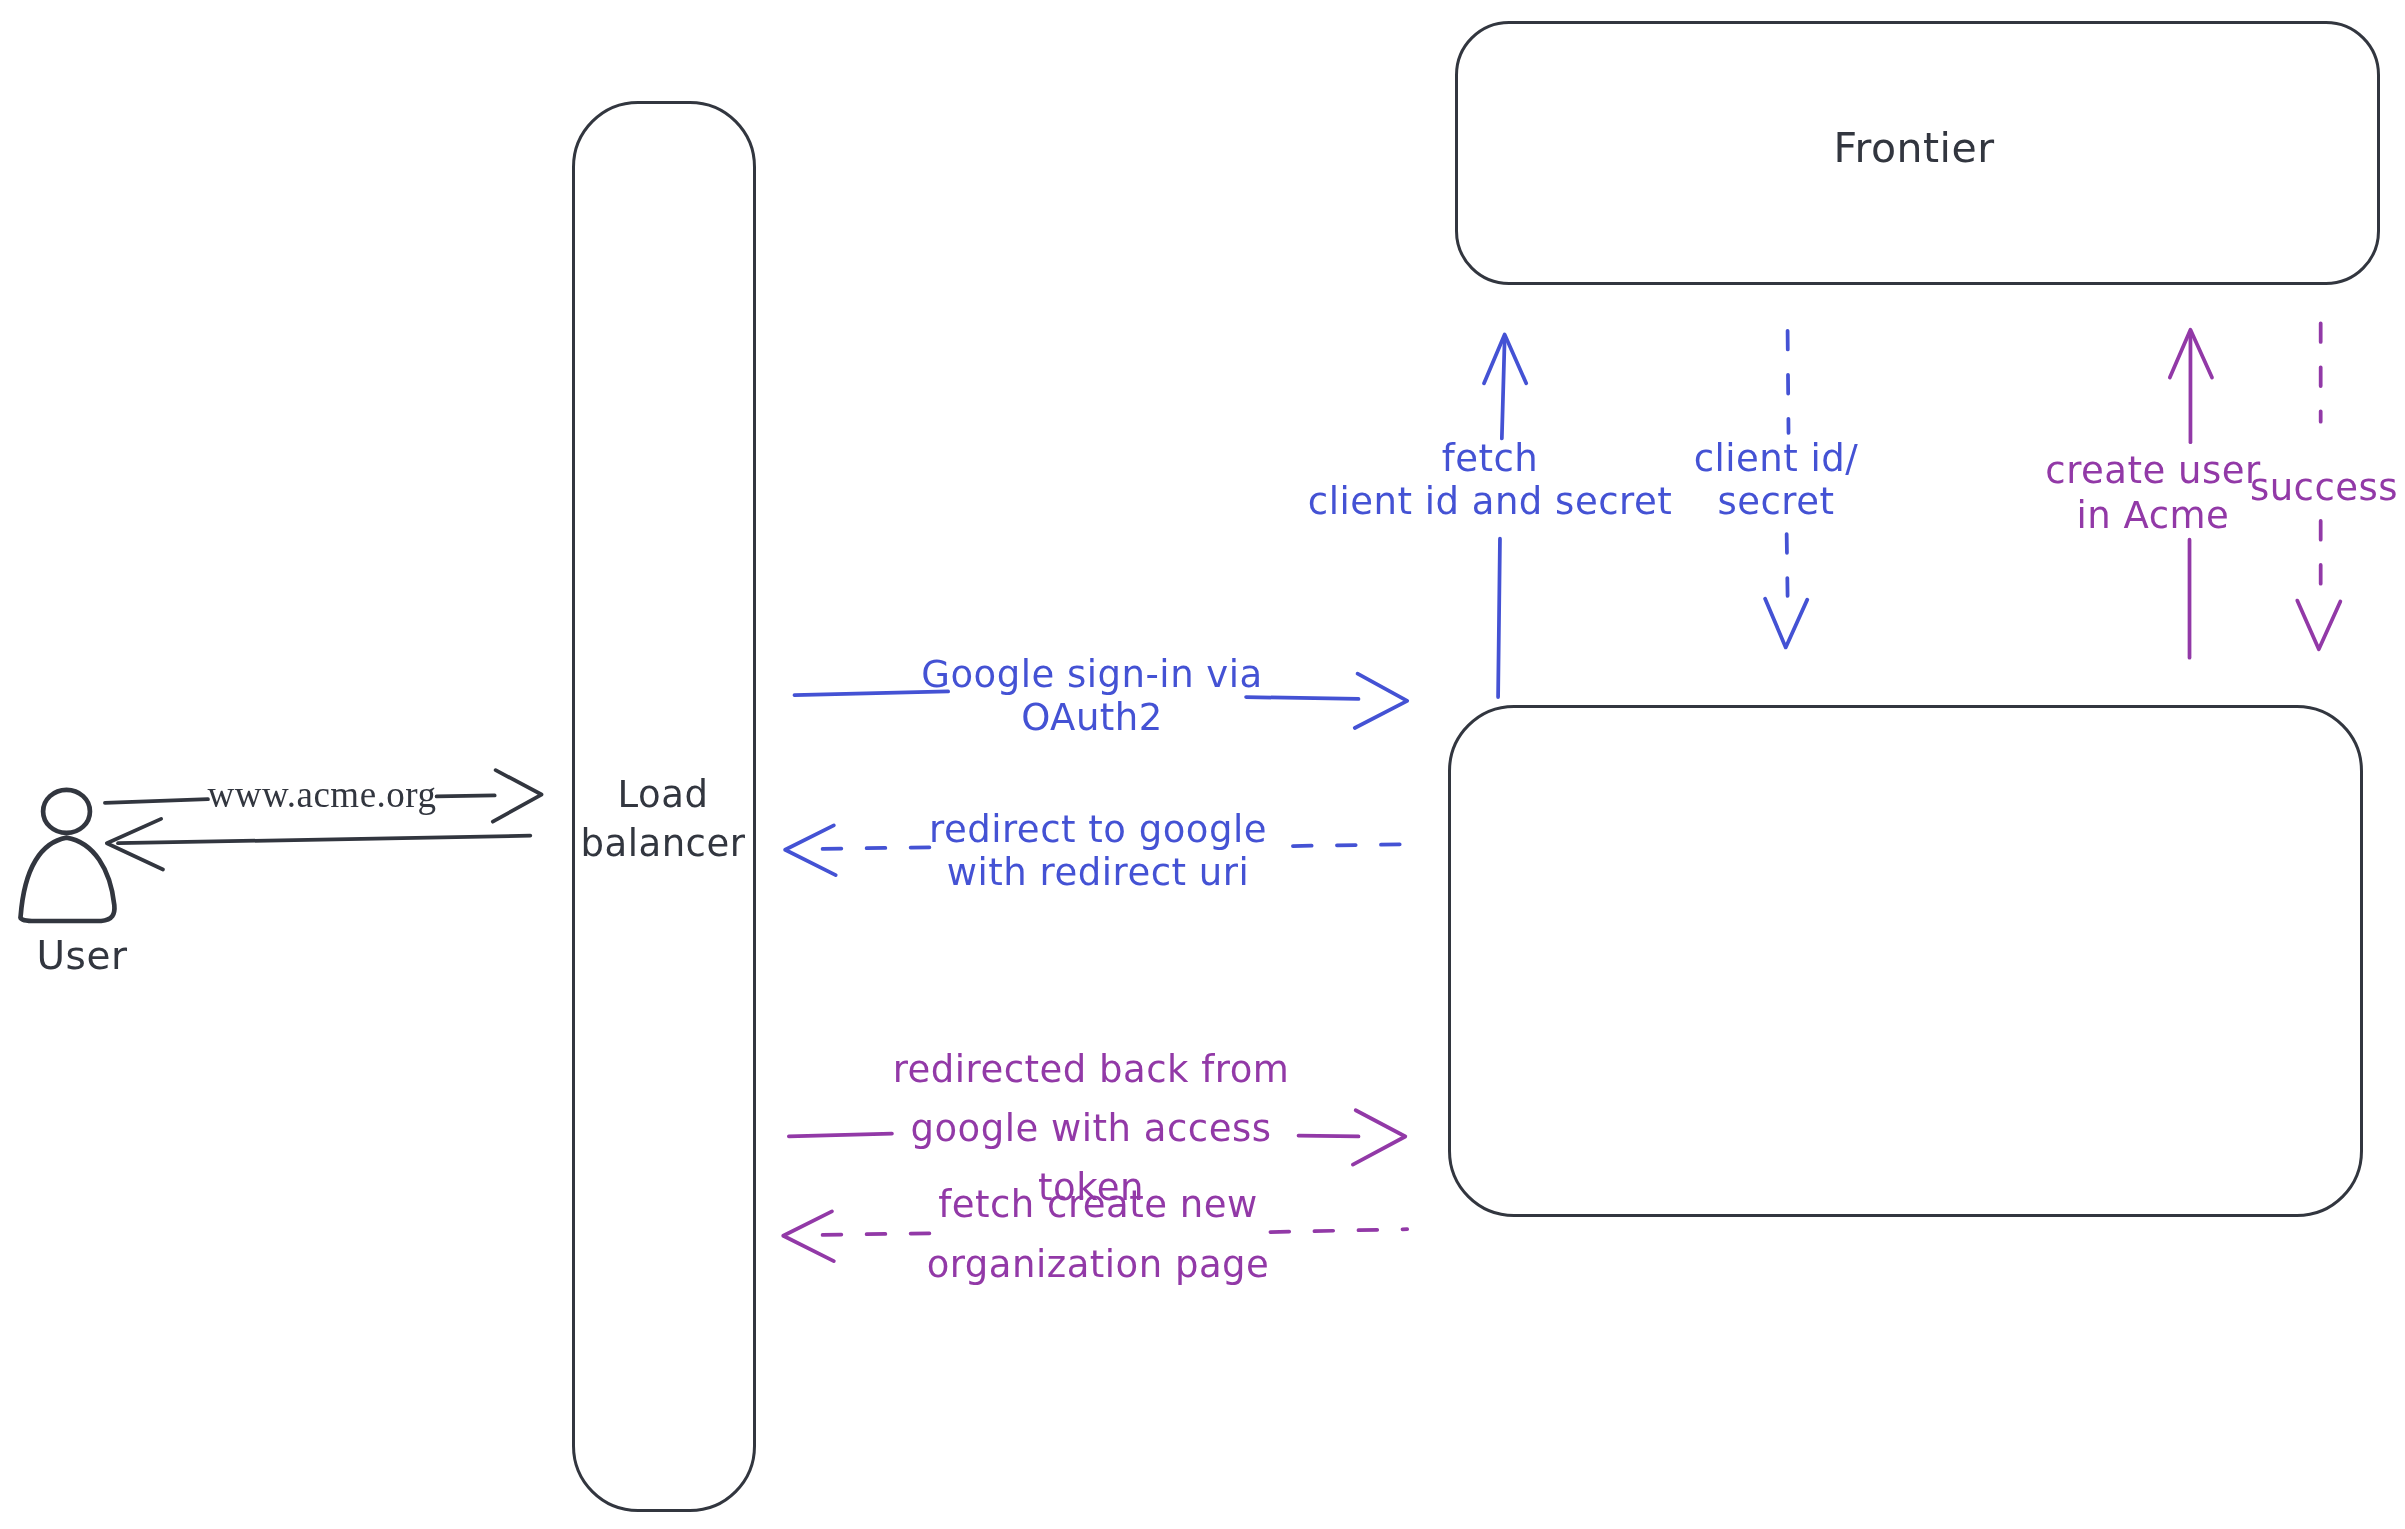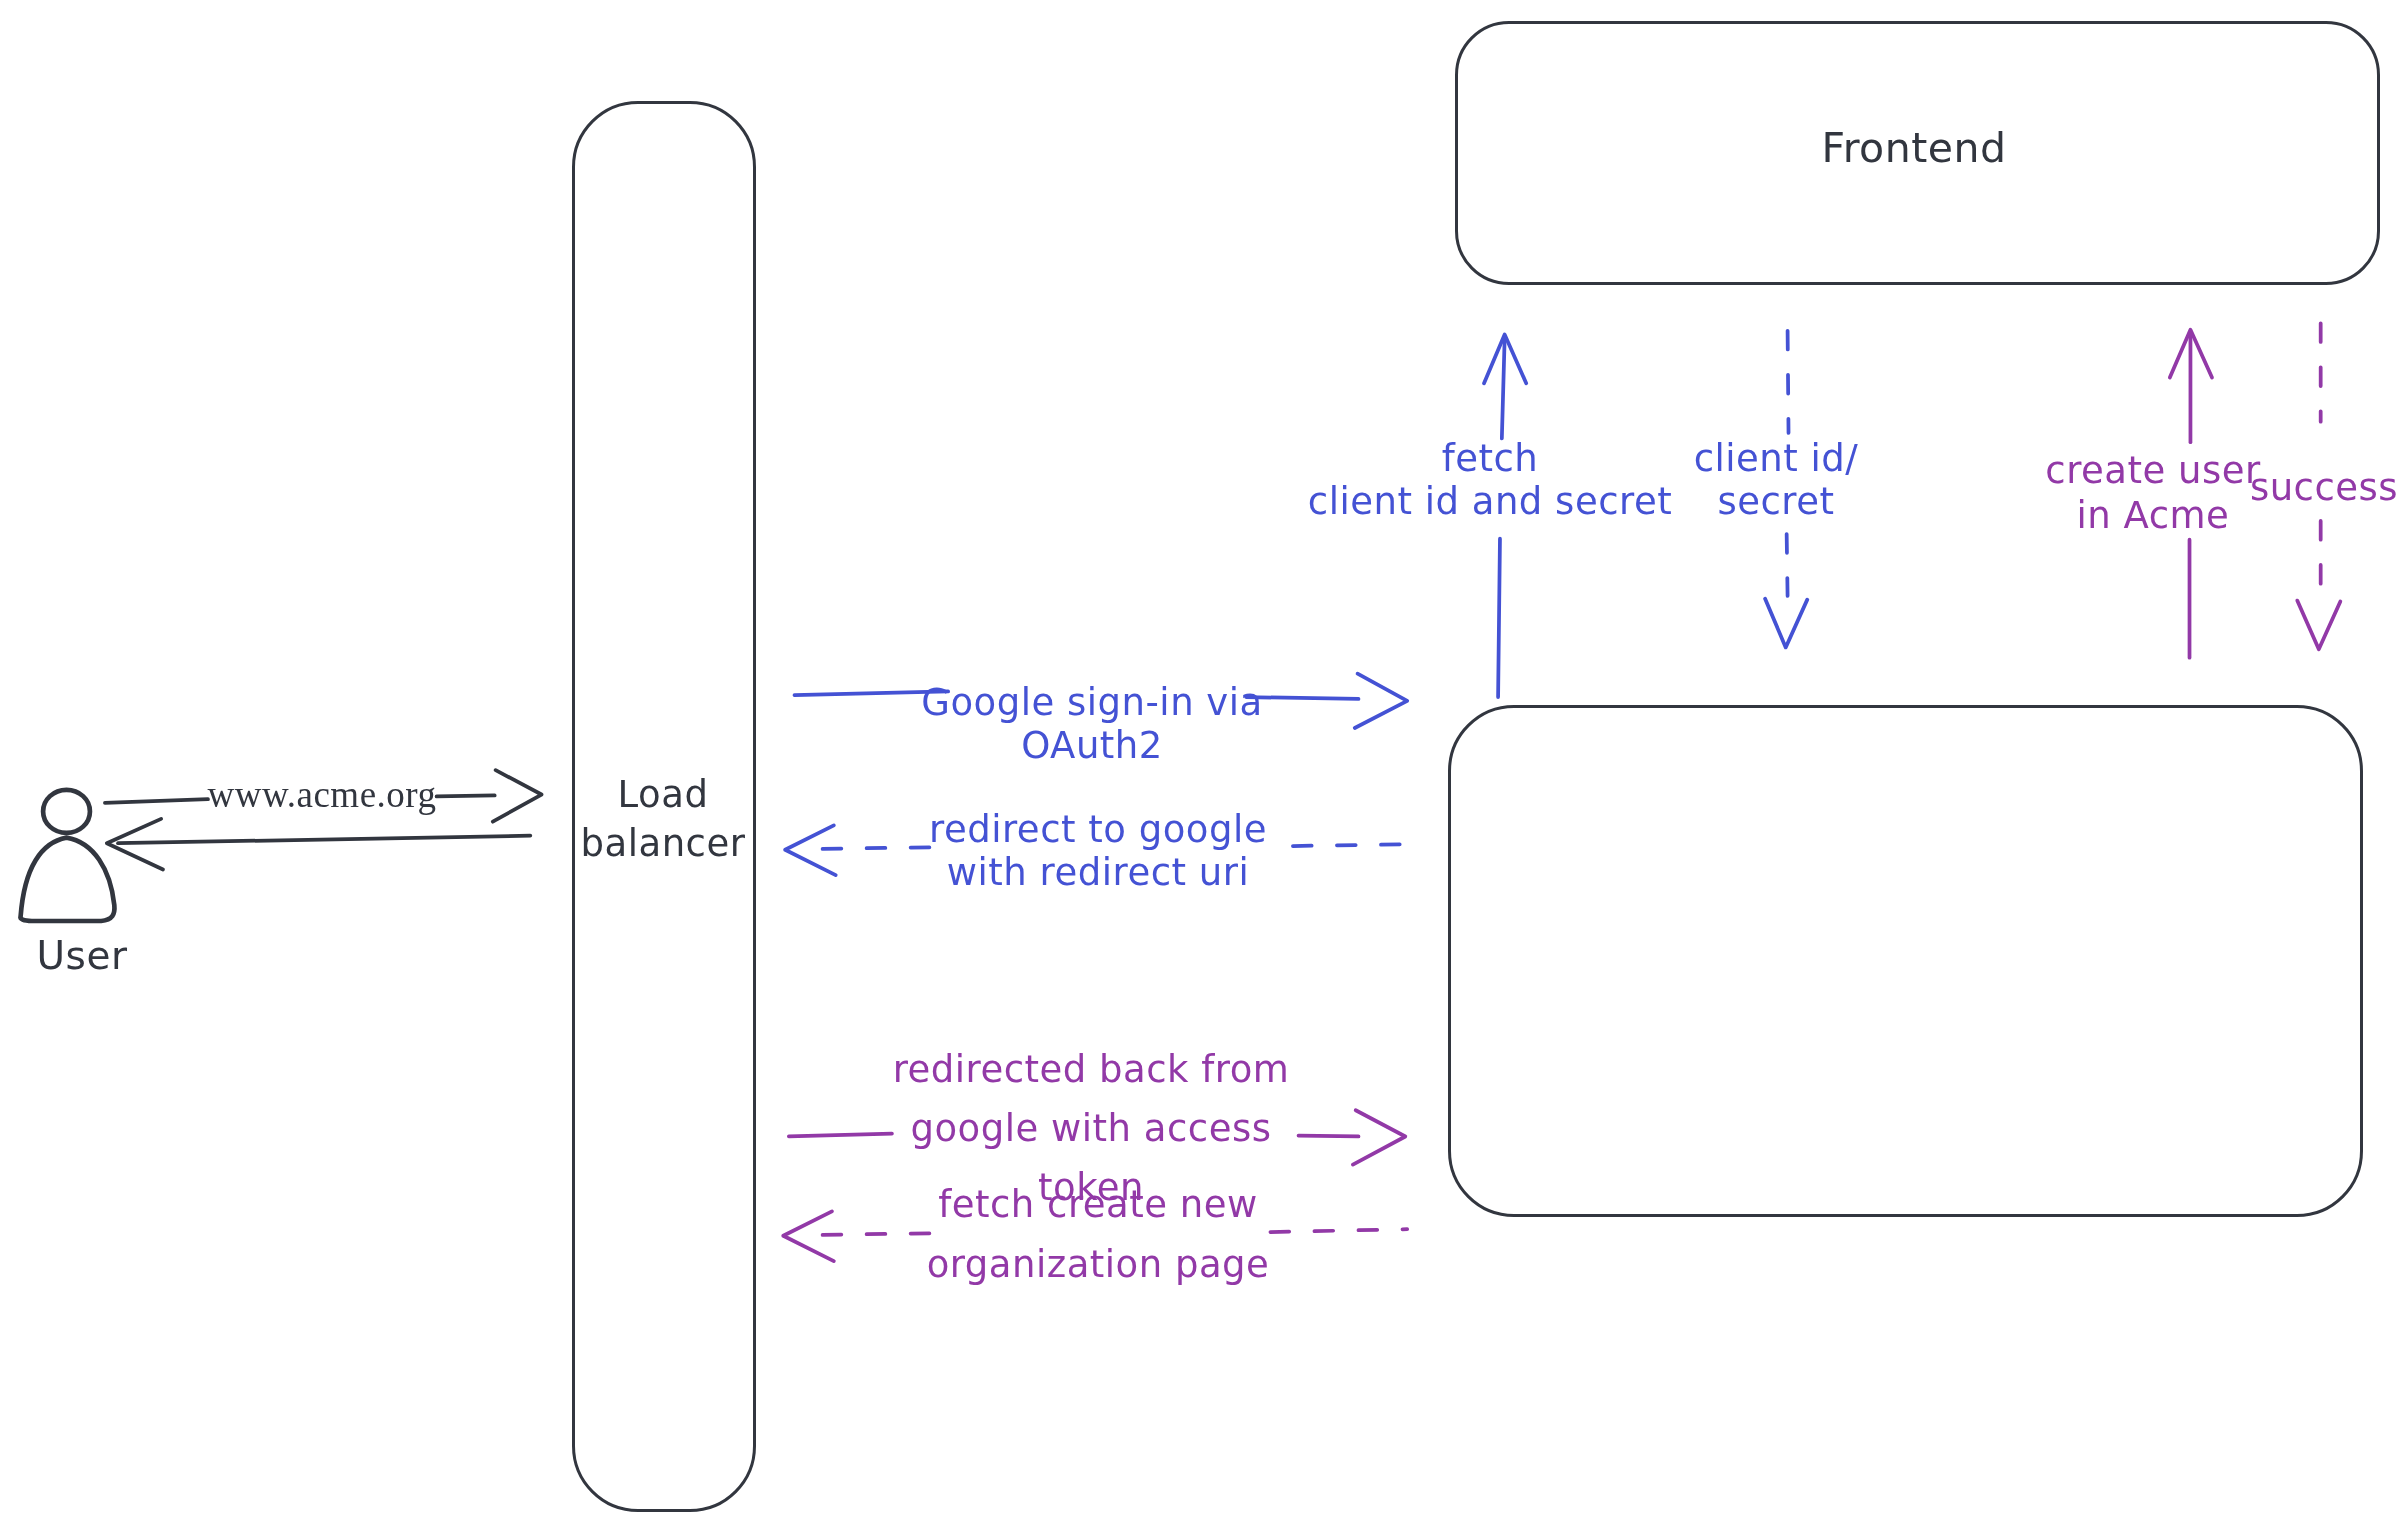--- a/index.html
+++ b/index.html
@@ -117,27 +117,27 @@
       <path class="st s-purple w-arrow dashed" d="M1356,1315 L1502,1312"></path>
     </g>
   </svg>
 
   <div class="box" style="left:572px;top:101px;width:184px;height:1411px;border-radius:66px;"></div>
   <div class="box" style="left:1455px;top:20.6px;width:925px;height:264px;border-radius:54px;"></div>
   <div class="box" style="left:1448px;top:705px;width:915px;height:512px;border-radius:66px;"></div>
 
   <div class="lbl c-dark" style="left:663px;top:770px;line-height:49px;">Load
 balancer</div>
-  <div class="lbl c-dark" style="left:1914px;top:126px;font-size:41px;">Frontend</div>
+  <div class="lbl c-dark" style="left:1914px;top:126px;font-size:41px;">Frontier</div>
 
   <div class="lbl c-dark" style="left:82px;top:933px;font-size:39px;">User</div>
 
   <div class="lbl c-dark" style="left:322px;top:772px;font-family:Liberation Serif, serif;">www.acme.org</div>
 
-  <div class="lbl c-blue" style="left:1092px;top:653px;line-height:43px;margin-top:28px;">Google sign-in via
+  <div class="lbl c-blue" style="left:1092px;top:653px;line-height:43px;">Google sign-in via
 OAuth2</div>
 
   <div class="lbl c-blue" style="left:1098px;top:808px;line-height:43px;">redirect to google
 with redirect uri</div>
 
   <div class="lbl c-blue" style="left:1490px;top:437px;line-height:43px;">fetch
 client id and secret</div>
 
   <div class="lbl c-blue" style="left:1776px;top:437px;line-height:43px;">client id/
 secret</div>

